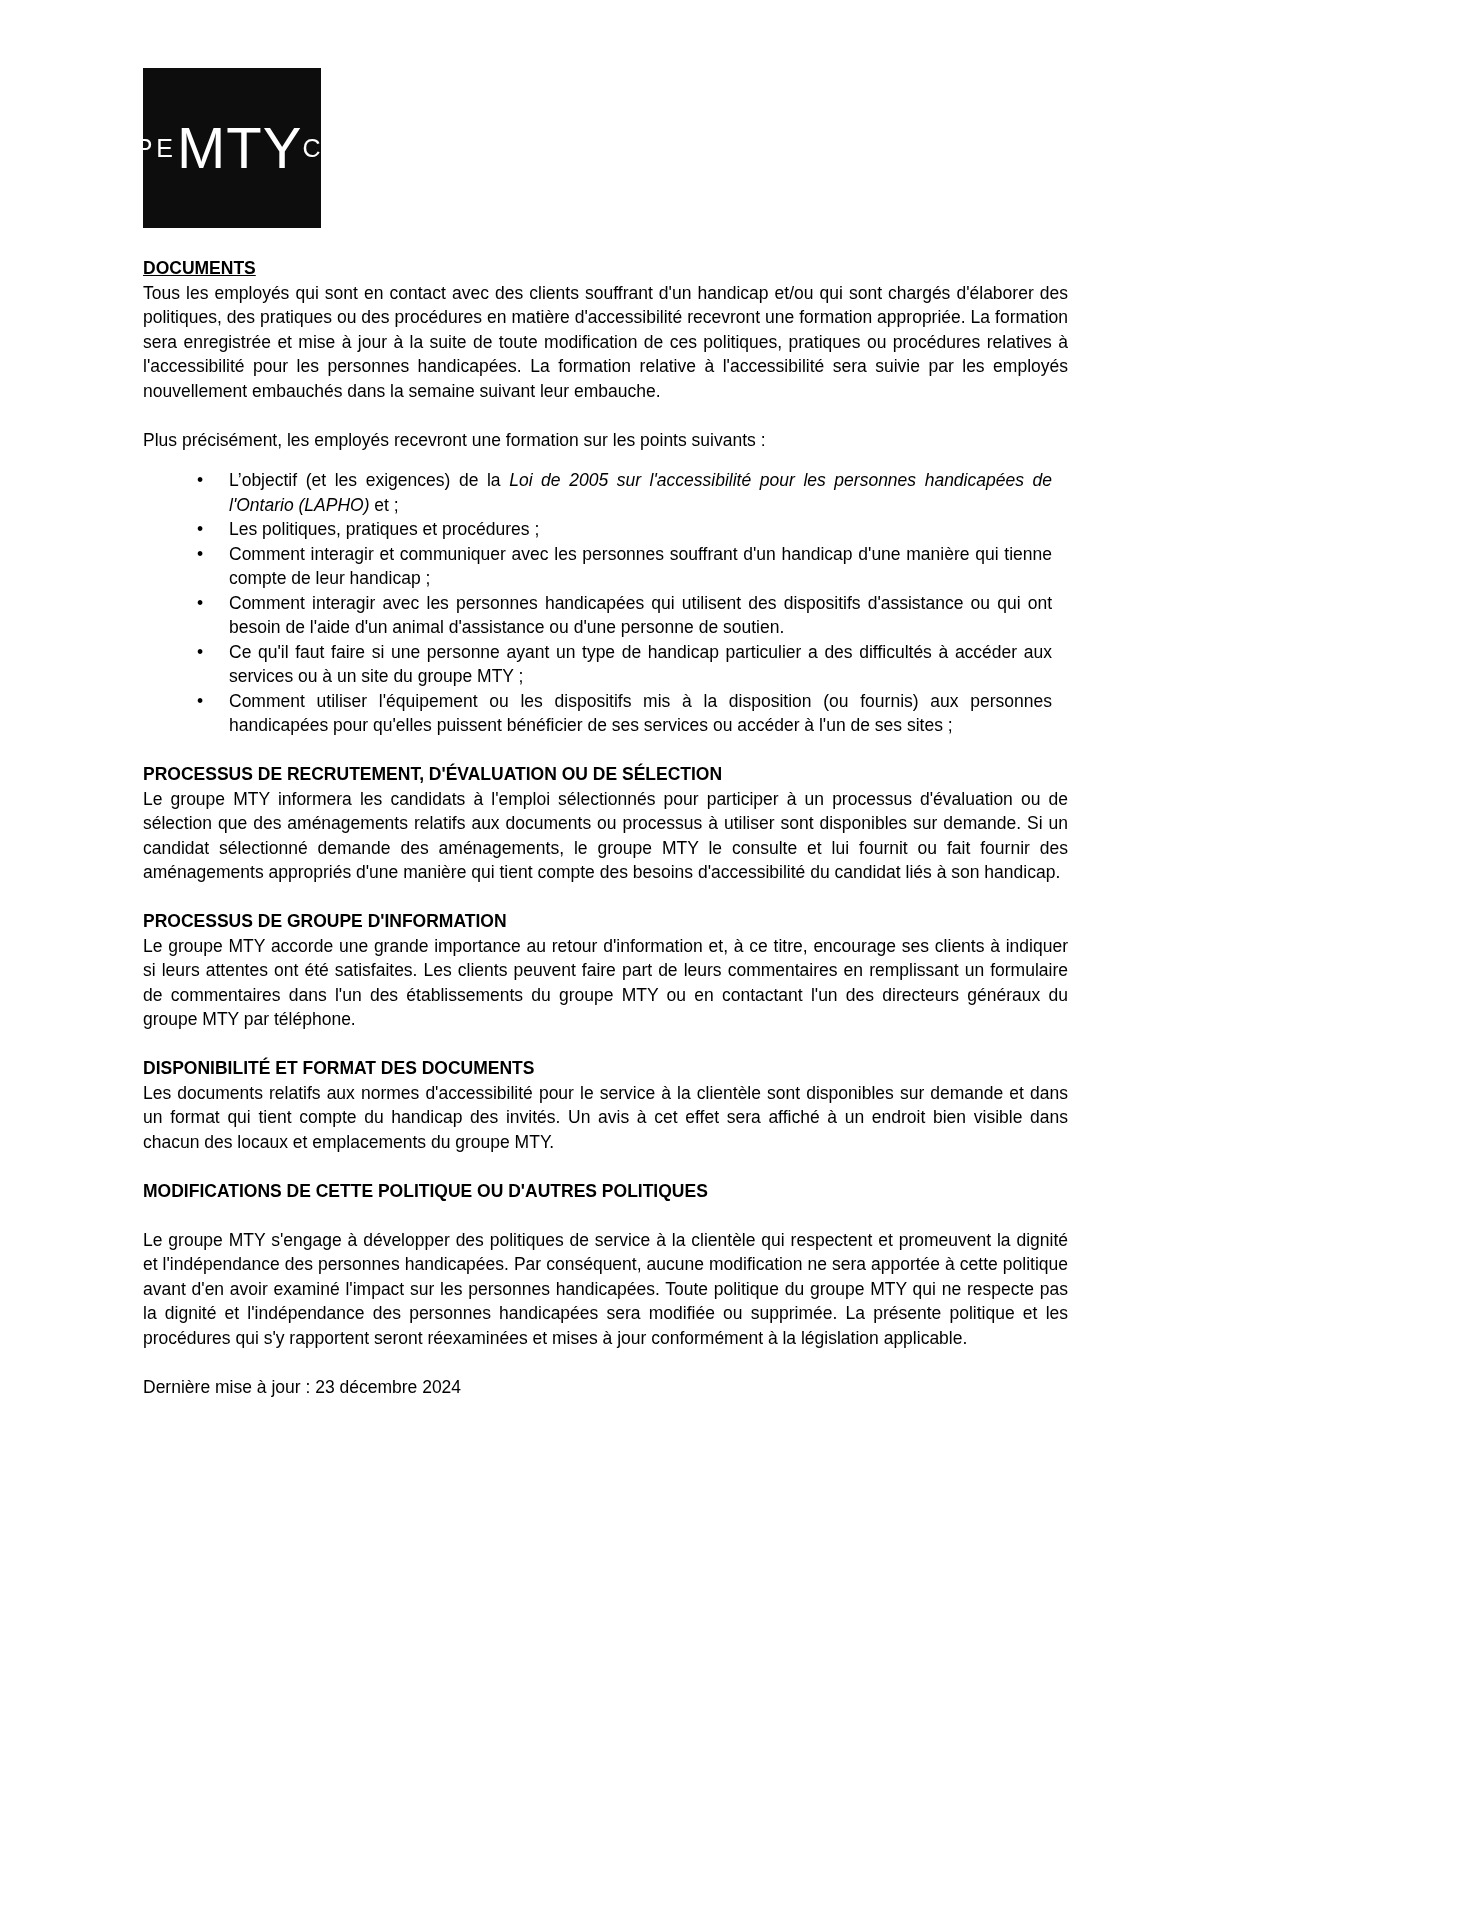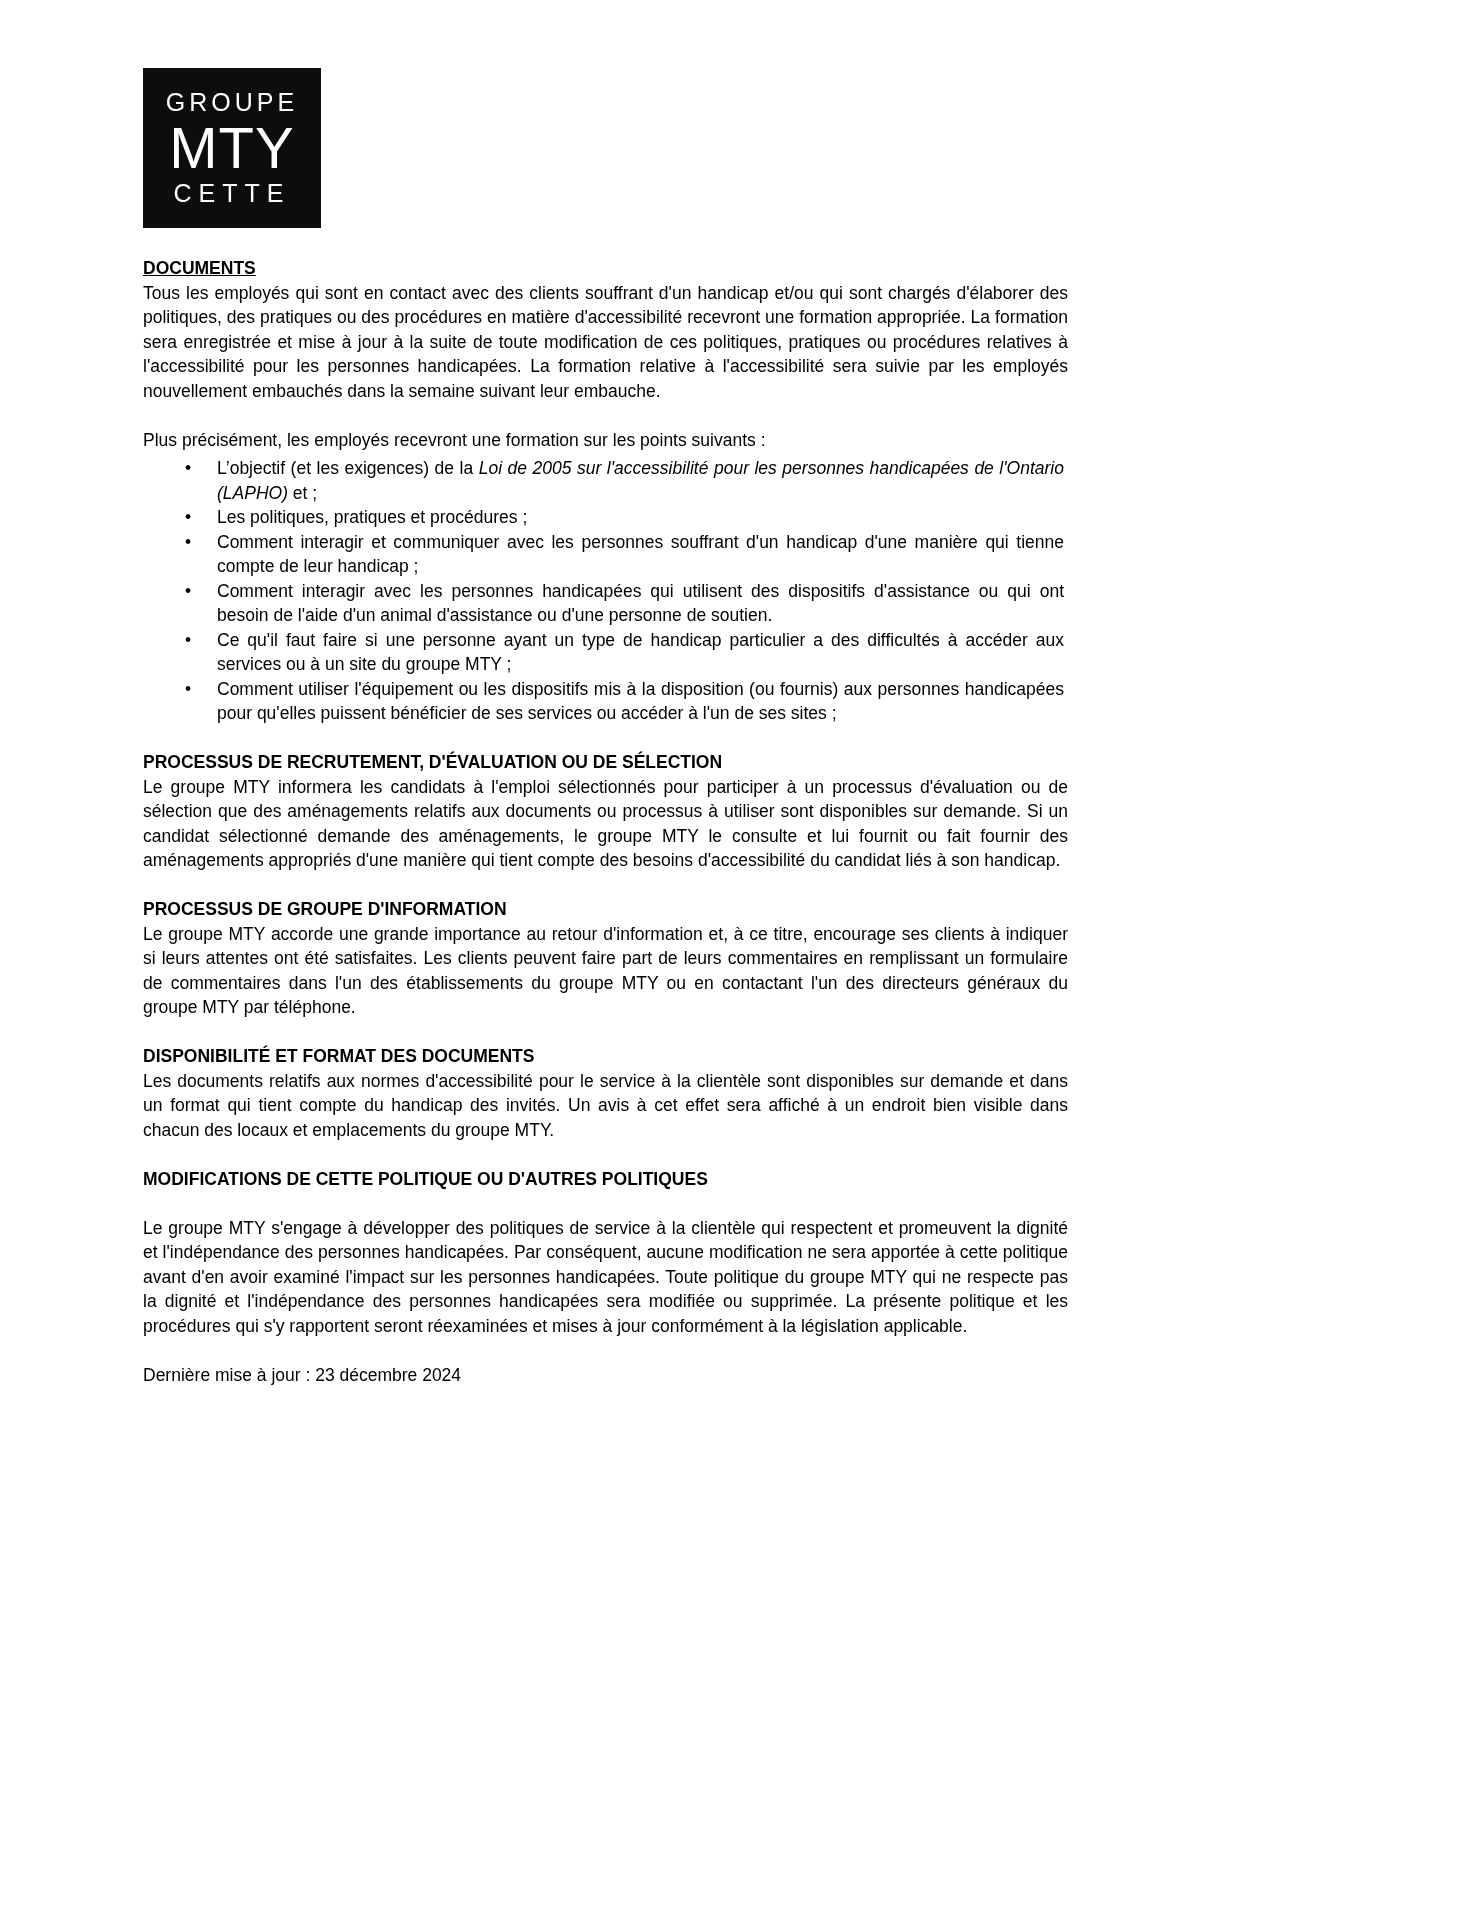--- a/index.html
+++ b/index.html
@@ -17,21 +17,21 @@
     top: 68px;
     width: 925px;
   }
   
   .logo {
     width: 178px;
     height: 160px;
     background: #0d0d0d;
     color: #ffffff;
     display: flex;
-    flex-direction: column;
+    flex-direction: row;
     align-items: center;
     justify-content: center;
     margin-bottom: 28px;
   }
   .logo-top {
     font-size: 25px;
     letter-spacing: 4px;
     font-weight: 400;
   }
   .logo-mid {
@@ -60,21 +60,21 @@
     text-decoration: underline;
   }
   .body-text {
     text-align: justify;
   }
   .intro-para {
     margin-top: 24.5px;
   }
   ul.bullets {
     list-style: none;
-    margin: 4px;
+    margin: 16px;
   }
   ul.bullets li {
     position: relative;
     padding-left: 70px;
     text-align: justify;
   }
   ul.bullets li::before {
     content: "\2022";
     position: absolute;
     left: 38px;

